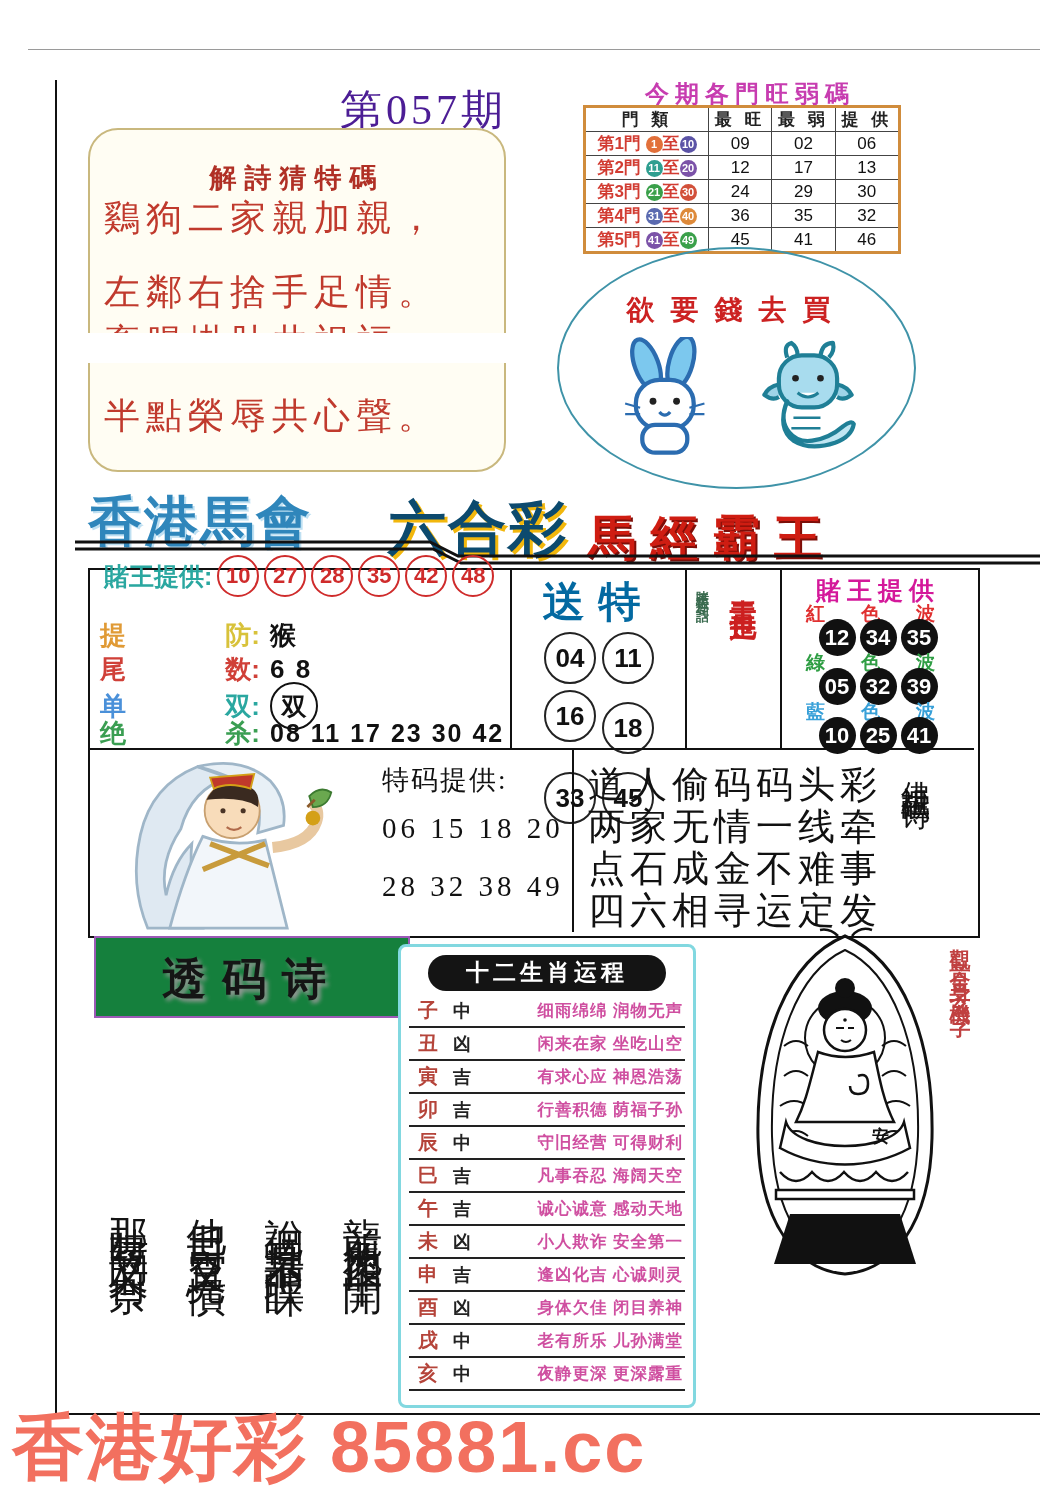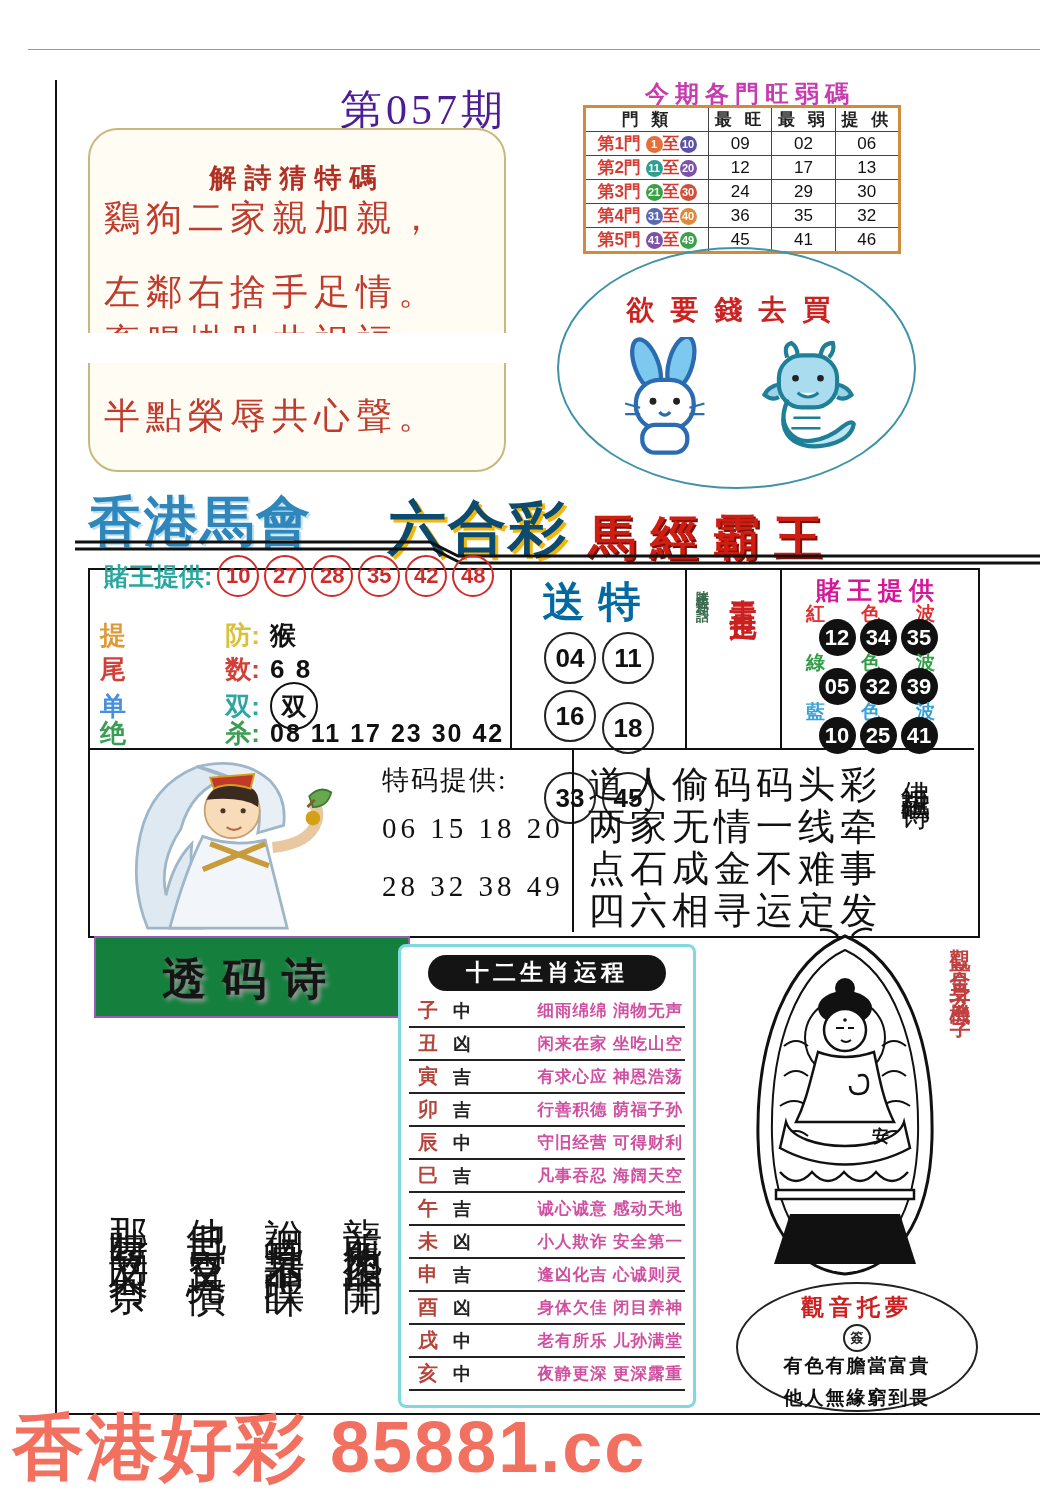--- a/index.html
+++ b/index.html
@@ -449,24 +449,18 @@
       <path d="M92 126 C84 156 80 176 70 196 L168 196 C158 176 154 156 148 126 Q119 136 92 126 Z"></path>
       <path d="M132 150 q10 -4 10 8 q0 10 -10 10 q-8 0 -8 -8"></path>
       <path d="M60 196 C70 228 168 228 178 196 L184 222 C144 244 94 244 54 222 Z"></path>
       <path d="M54 246 q16 18 32 0 q16 18 32 0 q16 18 32 0 q16 18 32 0" fill="none"></path>
       <rect x="50" y="264" width="138" height="9"></rect>
     </g>
     <text x="146" y="216" font-size="17" fill="#111" font-weight="bold">安</text>
     <polygon points="64,288 174,288 190,338 48,338" fill="#111"></polygon>
   </svg>
 
-  <div class="abs dream-oval">
-    <div class="dream-title serif">觀音托夢</div>
-    <div class="seal">簽</div>
-    <div class="dream-line serif">有色有膽當富貴</div>
-    <div class="dream-line serif" style="margin-top:6px">他人無緣窮到畏</div>
-  </div>
 
   <div class="abs gy-vert serif">觀音金身玄機字</div>
 
   <div class="abs brand">香港好彩  85881.cc</div>
 
 </div>
 
 </body></html>

